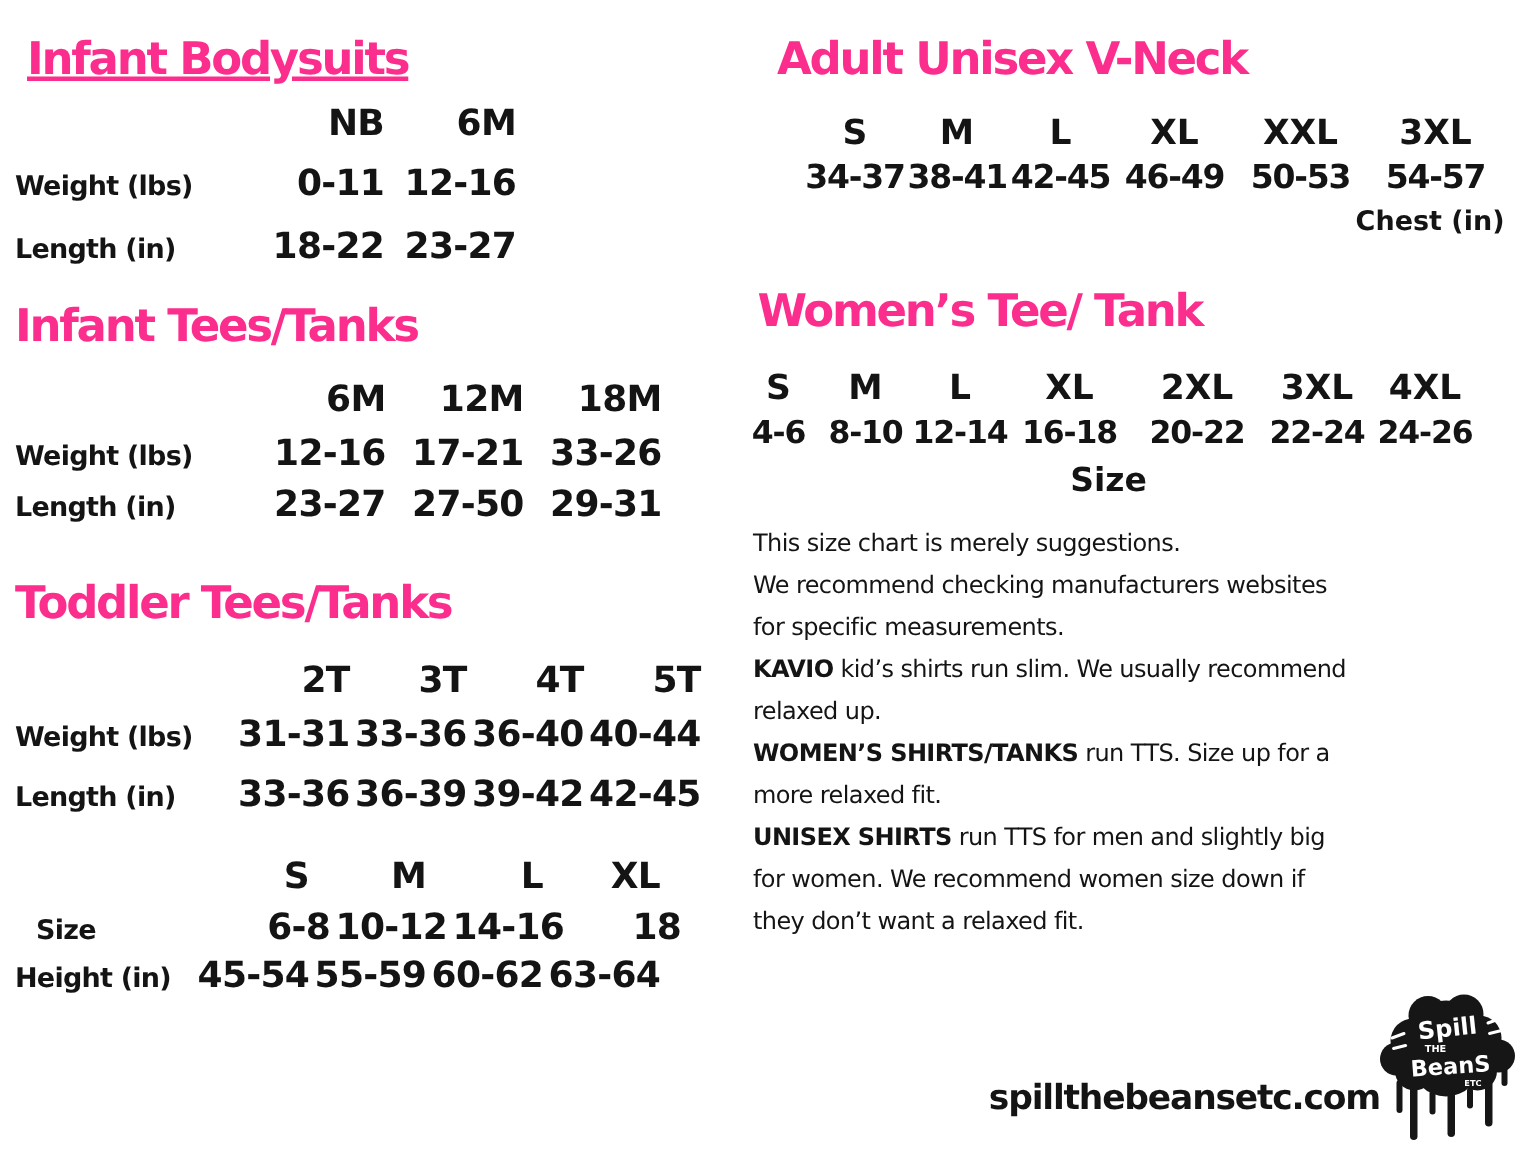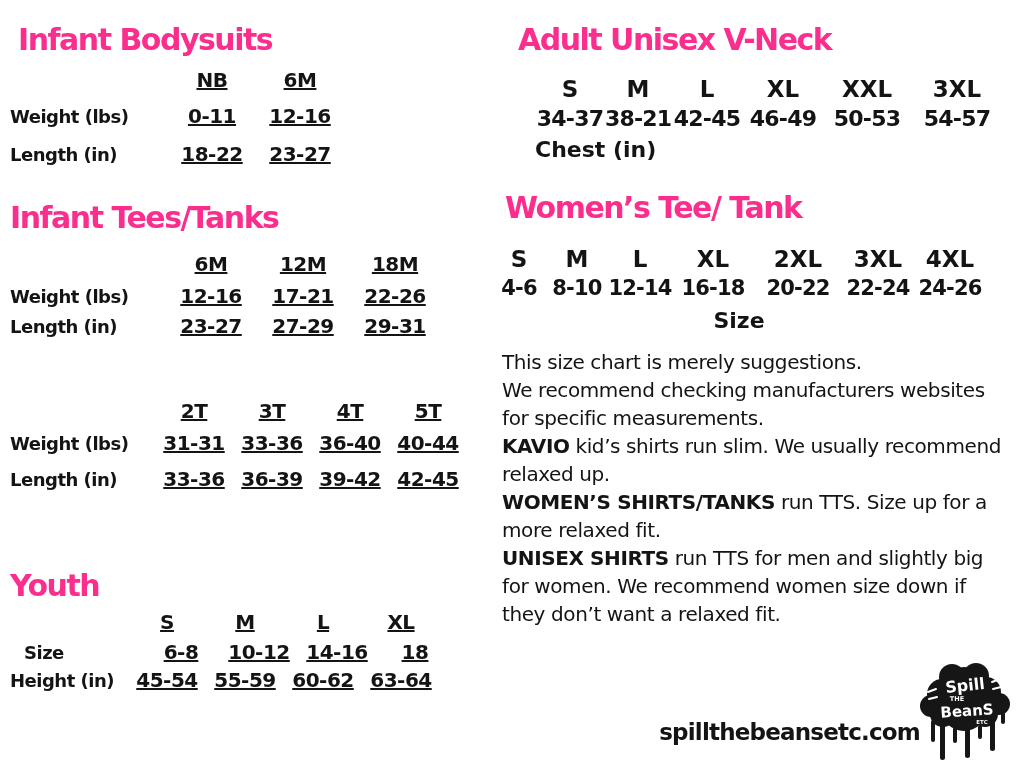--- a/index.html
+++ b/index.html
@@ -3,55 +3,55 @@
 <meta charset="utf-8">
 <style>
   html,body{margin:0;padding:0;background:#ffffff;}
   .page{position:relative;width:1024px;height:768px;background:#ffffff;overflow:hidden;
         font-family:"DejaVu Sans",sans-serif;color:#141414;}
   .sec{position:absolute;}
   .title{margin:0;font-size:30px;line-height:40px;font-weight:bold;color:#fb2e8e;
          letter-spacing:-1.5px;white-space:nowrap;}
   .row{display:flex;align-items:baseline;font-weight:bold;white-space:nowrap;}
   .lbl{flex:none;font-size:18px;letter-spacing:-0.5px;}
-  .c{flex:none;text-align:center;font-size:20px;letter-spacing:-0.5px;text-decoration:underline;}
+  .c{flex:none;text-align:right;font-size:24px;letter-spacing:-0.5px;}
   
   .ib .lbl{width:158px;} .ib .c{width:88px;}
   .it .lbl{width:155px;} .it .c{width:92px;}
   .tt .lbl{width:145px;} .tt .c{width:78px;}
   .yt .lbl{width:118px;} .yt .c{width:78px;}
   
   .agrid{display:grid;grid-template-columns:70px 66px 72px 80px 88px 92px;margin-left:45px;
          font-weight:bold;text-align:center;white-space:nowrap;}
   .agrid .h{font-size:23px;}
   .agrid .v{font-size:22px;letter-spacing:-0.8px;}
-  .axis-a{margin-left:45px;width:468px;text-align:left;font-size:22px;font-weight:bold;}
+  .axis-a{margin-left:45px;width:468px;text-align:right;font-size:18px;font-weight:bold;}
   .wgrid{display:grid;grid-template-columns:54px 62px 64px 82px 88px 72px 72px;margin-left:2px;
          font-weight:bold;text-align:center;white-space:nowrap;}
   .wgrid .h{font-size:23px;}
   .wgrid .v{font-size:21px;letter-spacing:-0.8px;}
   .axis-w{margin-left:2px;width:494px;text-align:center;font-size:22px;font-weight:bold;}
   
   .note-title{margin:0 0 10px 0;font-size:28px;line-height:36px;font-weight:bold;letter-spacing:-0.5px;}
-  .note-line{margin-left:10px;font-size:20px;line-height:28px;white-space:nowrap;letter-spacing:-0.4px;}
+  .note-line{margin-left:10px;font-size:16px;line-height:28px;white-space:nowrap;letter-spacing:-0.4px;}
   .note-line b{font-weight:bold;}
   
   .website{position:absolute;right:104px;top:719px;font-size:23px;font-weight:bold;
            letter-spacing:-0.8px;white-space:nowrap;}
   .logo{position:absolute;left:912px;top:658px;width:108px;height:110px;}
   .mt4{margin-top:4px;} .mt6{margin-top:6px;} .mt8{margin-top:8px;}
   .mt12{margin-top:12px;} .mt14{margin-top:14px;} .mt16{margin-top:16px;} .mt18{margin-top:18px;}
 </style>
 </head>
 <body>
 
 <div class="page">
 
   <section class="sec" style="left:10px;top:20px;width:470px;">
-    <h2 class="title" style="margin-left:8px;">Infant Bodysuits</h2>
+    <h2 class="title" style="margin-left:8px;text-decoration:underline;">Infant Bodysuits</h2>
     <div class="row ib mt8">
       <div class="lbl"></div>
       <div class="c">NB</div>
       <div class="c">6M</div>
     </div>
     <div class="row ib mt12">
       <div class="lbl">Weight (lbs)</div>
       <div class="c">0-11</div>
       <div class="c">12-16</div>
     </div>
@@ -67,31 +67,32 @@
     <div class="row it mt14">
       <div class="lbl"></div>
       <div class="c">6M</div>
       <div class="c">12M</div>
       <div class="c">18M</div>
     </div>
     <div class="row it mt8">
       <div class="lbl">Weight (lbs)</div>
       <div class="c">12-16</div>
       <div class="c">17-21</div>
-      <div class="c">22-26</div>
+      <div class="c">33-26</div>
     </div>
     <div class="row it mt6">
       <div class="lbl">Length (in)</div>
       <div class="c">23-27</div>
-      <div class="c">27-29</div>
+      <div class="c">27-50</div>
       <div class="c">29-31</div>
     </div>
   </section>
 
   <section class="sec" style="left:10px;top:383px;width:470px;">
+    <h2 class="title">Toddler  Tees/Tanks</h2>
     <div class="row tt mt16">
       <div class="lbl"></div>
       <div class="c">2T</div>
       <div class="c">3T</div>
       <div class="c">4T</div>
       <div class="c">5T</div>
     </div>
     <div class="row tt mt8">
       <div class="lbl">Weight (lbs)</div>
       <div class="c">31-31</div>
@@ -102,21 +103,20 @@
     <div class="row tt mt12">
       <div class="lbl">Length (in)</div>
       <div class="c">33-36</div>
       <div class="c">36-39</div>
       <div class="c">39-42</div>
       <div class="c">42-45</div>
     </div>
   </section>
 
   <section class="sec" style="left:10px;top:566px;width:470px;">
-    <h2 class="title">Youth</h2>
     <div class="row yt mt4">
       <div class="lbl"></div>
       <div class="c">S</div>
       <div class="c">M</div>
       <div class="c">L</div>
       <div class="c">XL</div>
     </div>
     <div class="row yt mt6">
       <div class="lbl" style="padding-left:14px;">Size</div>
       <div class="c">6-8</div>
@@ -138,21 +138,21 @@
     <div class="agrid mt16">
       <div class="h">S</div>
       <div class="h">M</div>
       <div class="h">L</div>
       <div class="h">XL</div>
       <div class="h">XXL</div>
       <div class="h">3XL</div>
     </div>
     <div class="agrid mt4">
       <div class="v">34-37</div>
-      <div class="v">38-21</div>
+      <div class="v">38-41</div>
       <div class="v">42-45</div>
       <div class="v">46-49</div>
       <div class="v">50-53</div>
       <div class="v">54-57</div>
     </div>
     <div class="axis-a mt6">Chest (in)</div>
   </section>
 
   <section class="sec" style="left:490px;top:188px;width:534px;">
     <h2 class="title" style="margin-left:15px;">Women’s Tee/ Tank</h2>

